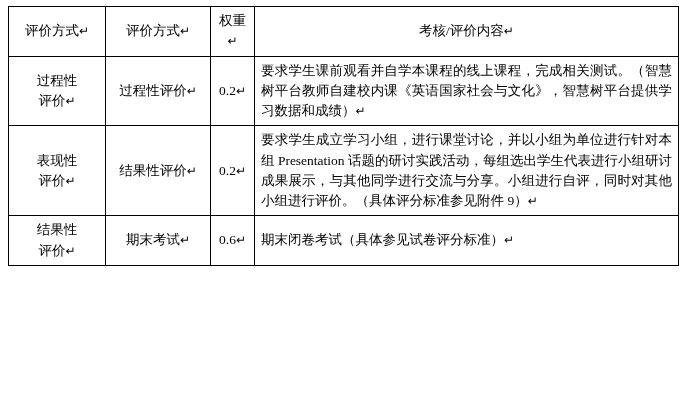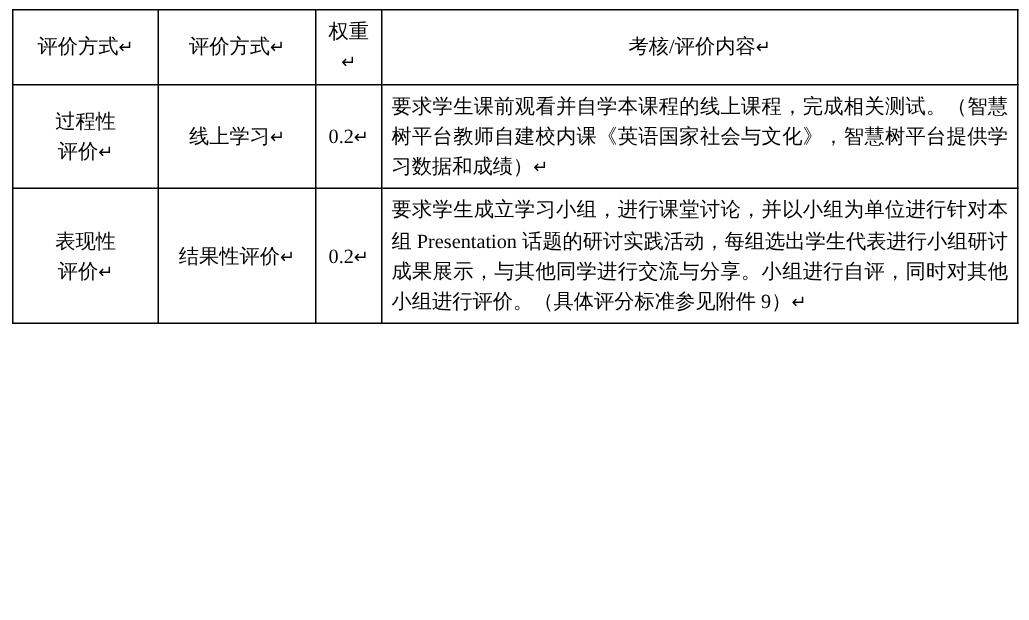--- a/index.html
+++ b/index.html
@@ -88,21 +88,21 @@
         </td>
       </tr>
     </thead>
     <tbody>
       <tr>
         <td class="cell-center v-mid">
           <div>过程性</div>
           <div><span>评价</span><span class="pilcrow">↵</span></div>
         </td>
         <td class="cell-center v-mid">
-          <span>线上学习</span><span class="pilcrow">↵</span>
+          <span>过程性评价</span><span class="pilcrow">↵</span>
         </td>
         <td class="cell-center v-mid">
           <span>0.2</span><span class="pilcrow">↵</span>
         </td>
         <td class="cell-justify">
           <span>要求学生课前观看并自学本课程的线上课程，完成相关测试。（智慧树平台教师自建校内课《英语国家社会与文化》，智慧树平台提供学习数据和成绩）</span><span class="pilcrow">↵</span>
         </td>
       </tr>
       <tr>
         <td class="cell-center v-mid">
@@ -112,15 +112,30 @@
         <td class="cell-center v-mid">
           <span>结果性评价</span><span class="pilcrow">↵</span>
         </td>
         <td class="cell-center v-mid">
           <span>0.2</span><span class="pilcrow">↵</span>
         </td>
         <td class="cell-justify">
           <span>要求学生成立学习小组，进行课堂讨论，并以小组为单位进行针对本组 Presentation 话题的研讨实践活动，每组选出学生代表进行小组研讨成果展示，与其他同学进行交流与分享。小组进行自评，同时对其他小组进行评价。（具体评分标准参见附件 9）</span><span class="pilcrow">↵</span>
         </td>
       </tr>
+      <tr>
+        <td class="cell-center v-mid">
+          <div>结果性</div>
+          <div><span>评价</span><span class="pilcrow">↵</span></div>
+        </td>
+        <td class="cell-center v-mid">
+          <span>期末考试</span><span class="pilcrow">↵</span>
+        </td>
+        <td class="cell-center v-mid">
+          <span>0.6</span><span class="pilcrow">↵</span>
+        </td>
+        <td class="cell-justify">
+          <span>期末闭卷考试（具体参见试卷评分标准）</span><span class="pilcrow">↵</span>
+        </td>
+      </tr>
     </tbody>
   </table>
 </div>
 
 </body></html>

